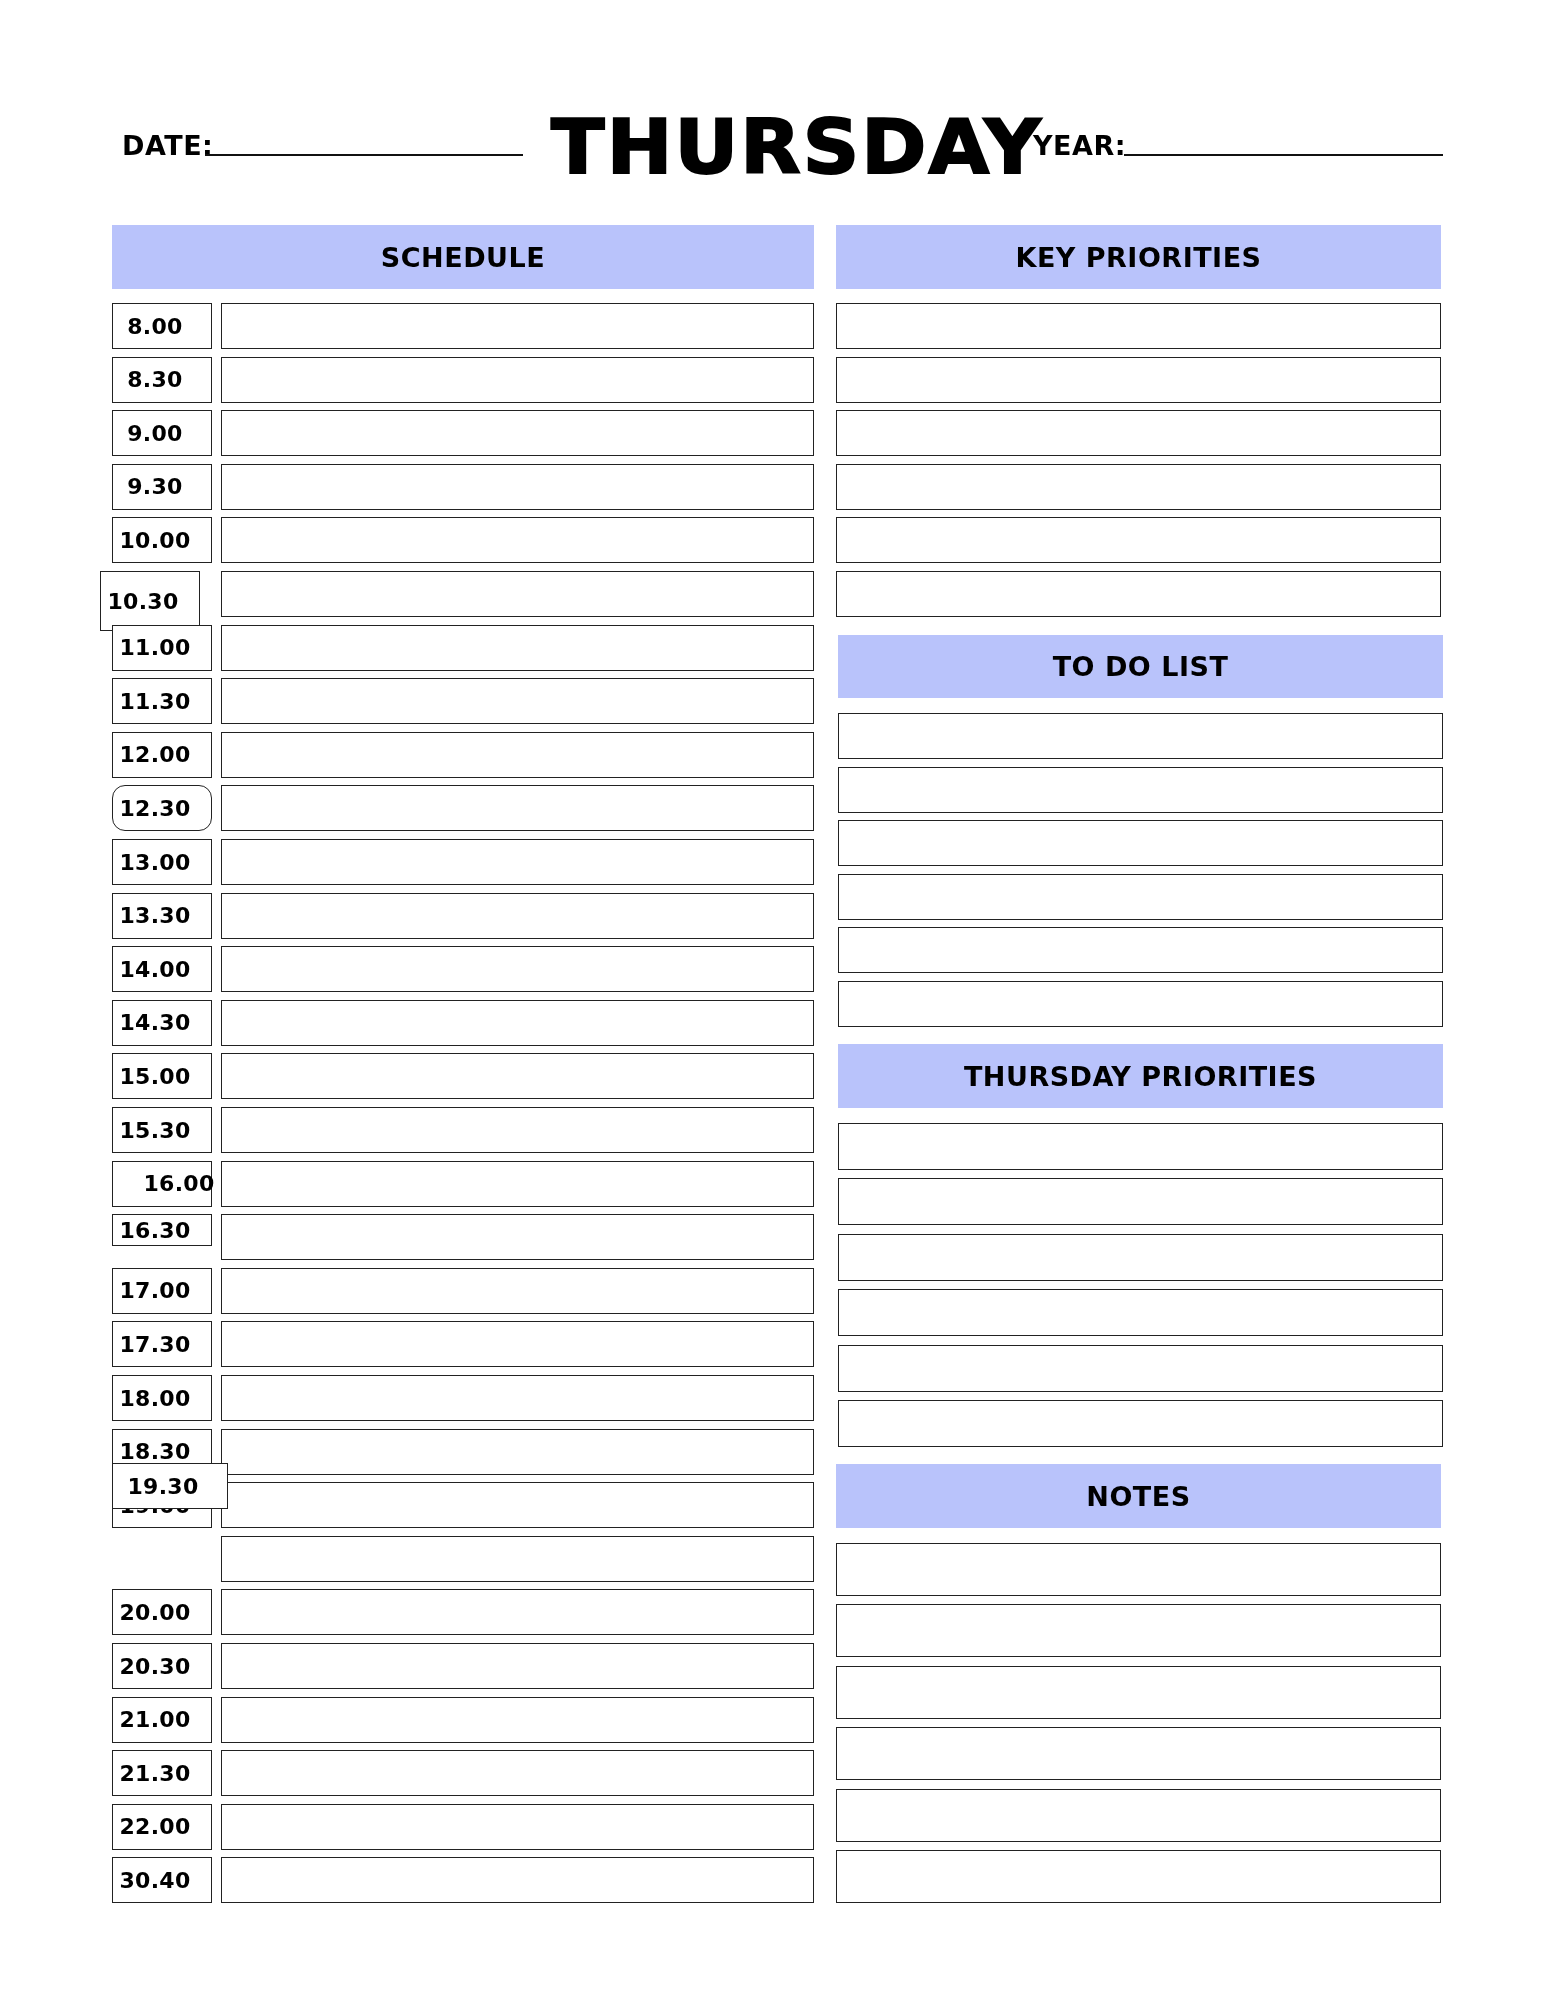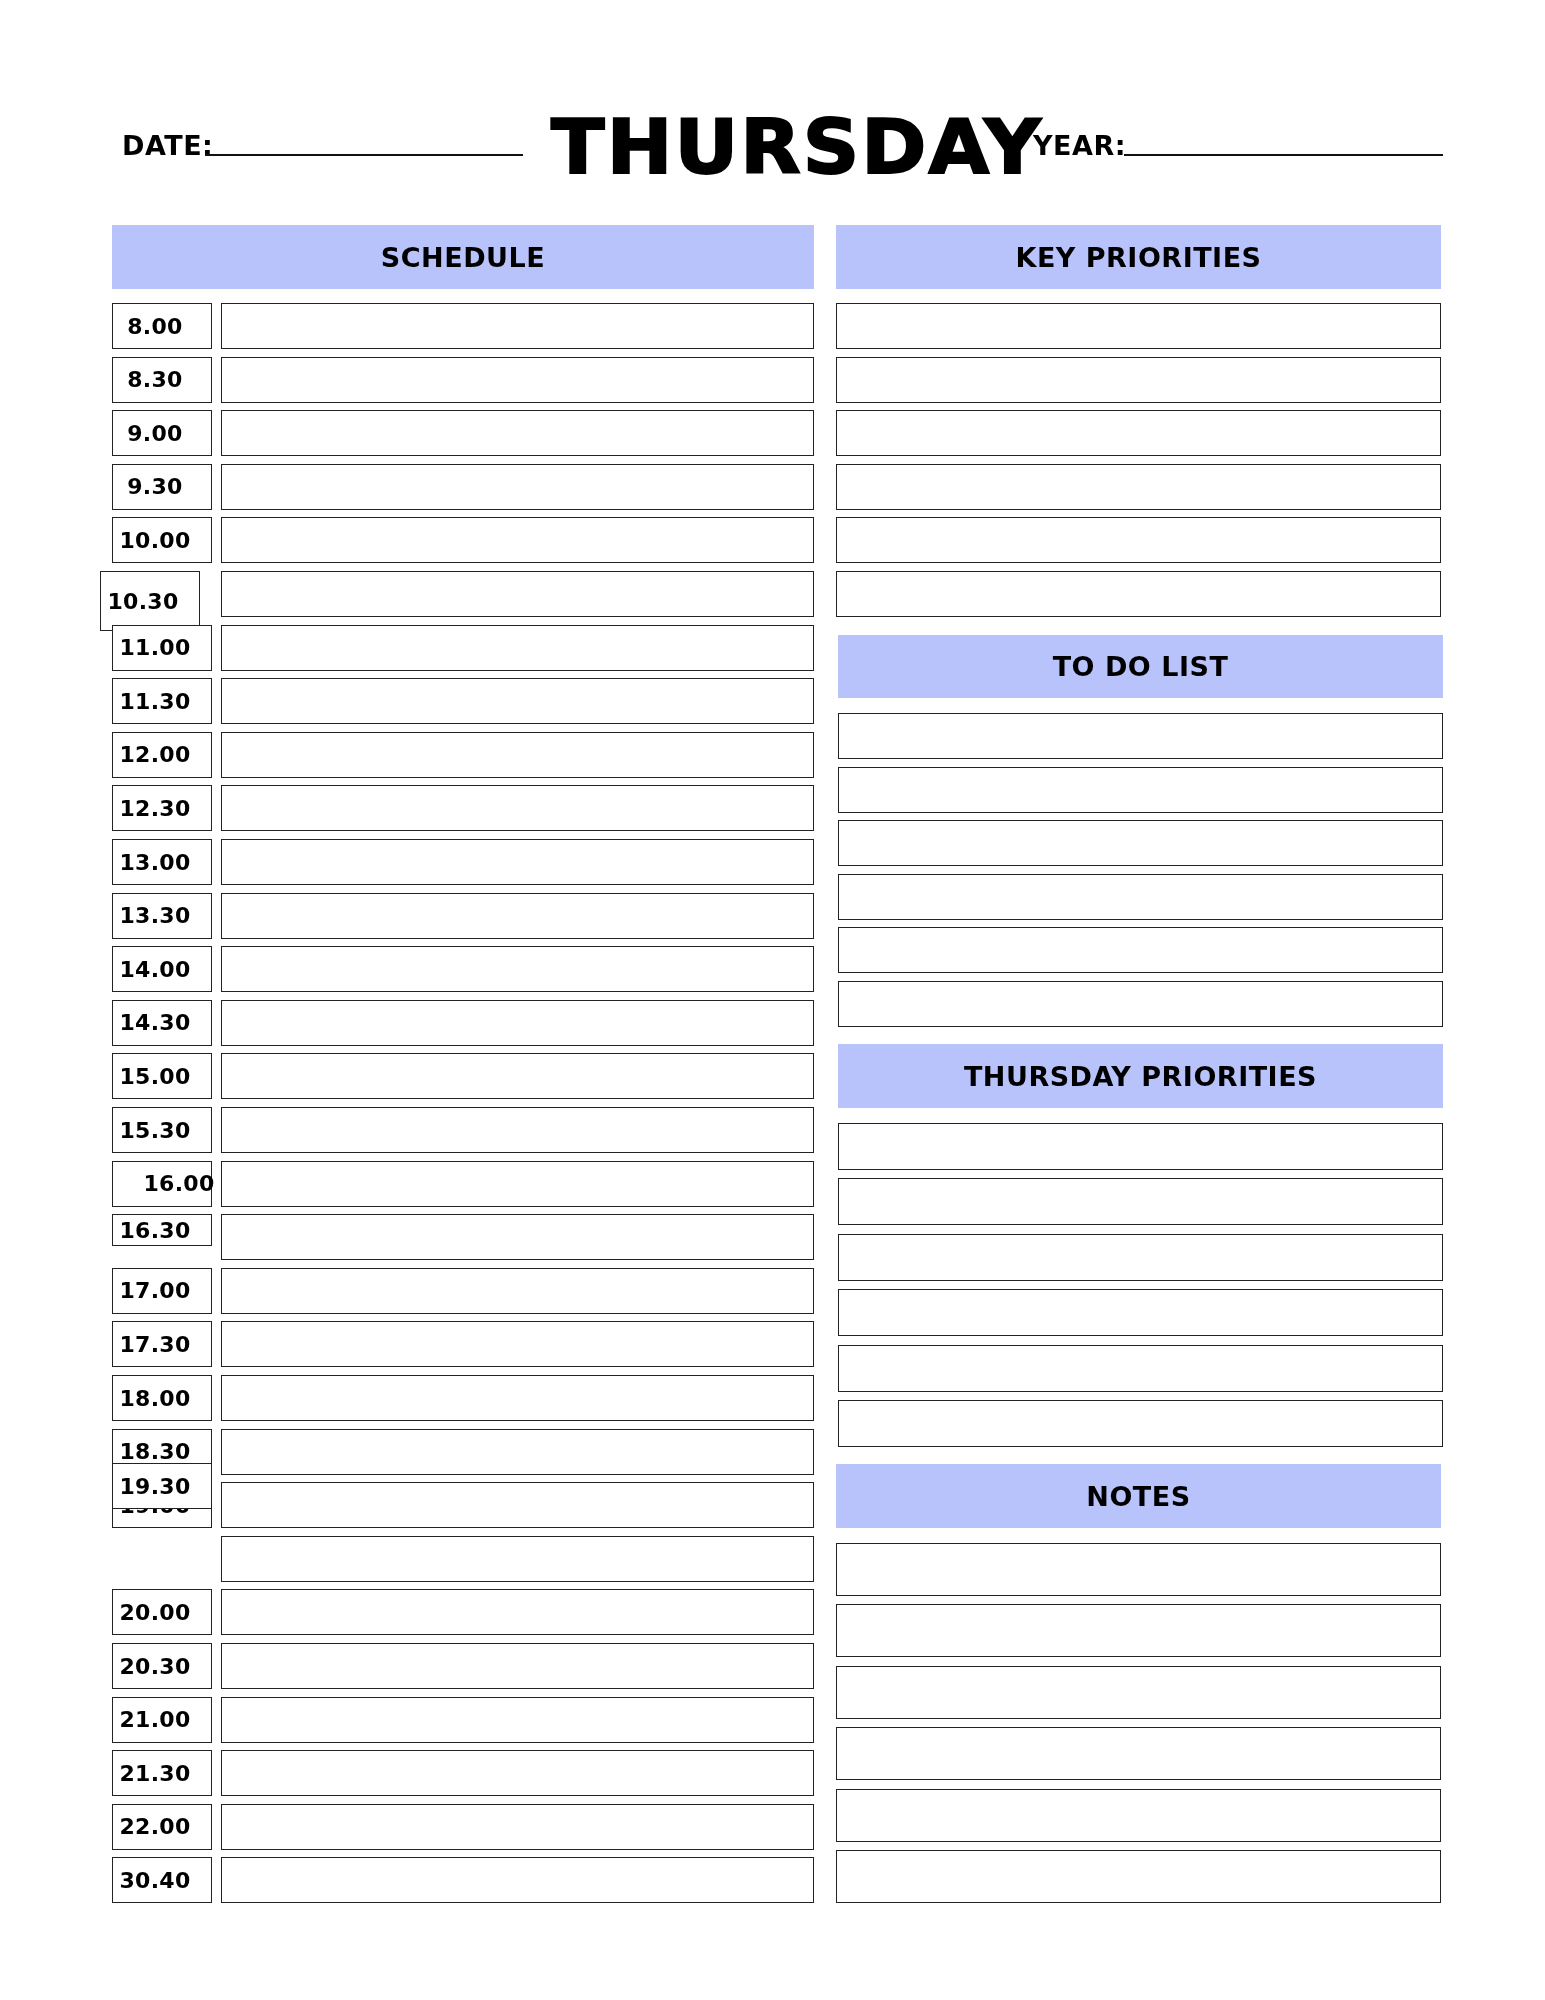--- a/index.html
+++ b/index.html
@@ -43,21 +43,21 @@
     <div class="abs box time-box" style="left:112px; top:517.4px; width:100px; height:46px;">10.00</div>
     <div class="abs box" style="left:221px; top:517.4px; width:593px; height:46px;"></div>
     <div class="abs box time-box" style="left:100px; top:571px; width:100px; height:60px;">10.30</div>
     <div class="abs box" style="left:221px; top:571px; width:593px; height:46px;"></div>
     <div class="abs box time-box" style="left:112px; top:624.6px; width:100px; height:46px;text-align:center;">11.00</div>
     <div class="abs box" style="left:221px; top:624.6px; width:593px; height:46px;"></div>
     <div class="abs box time-box" style="left:112px; top:678.2px; width:100px; height:46px;">11.30</div>
     <div class="abs box" style="left:221px; top:678.2px; width:593px; height:46px;"></div>
     <div class="abs box time-box" style="left:112px; top:731.8px; width:100px; height:46px;">12.00</div>
     <div class="abs box" style="left:221px; top:731.8px; width:593px; height:46px;"></div>
-    <div class="abs box time-box" style="left:112px; top:785.4000000000001px; width:100px; height:46px;">12.30</div>
+    <div class="abs box time-box" style="left:112px; top:785.4000000000001px; width:100px; height:46px;border-radius:13px;">12.30</div>
     <div class="abs box" style="left:221px; top:785.4000000000001px; width:593px; height:46px;"></div>
     <div class="abs box time-box" style="left:112px; top:839px; width:100px; height:46px;">13.00</div>
     <div class="abs box" style="left:221px; top:839px; width:593px; height:46px;"></div>
     <div class="abs box time-box" style="left:112px; top:892.6px; width:100px; height:46px;">13.30</div>
     <div class="abs box" style="left:221px; top:892.6px; width:593px; height:46px;"></div>
     <div class="abs box time-box" style="left:112px; top:946.2px; width:100px; height:46px;">14.00</div>
     <div class="abs box" style="left:221px; top:946.2px; width:593px; height:46px;"></div>
     <div class="abs box time-box" style="left:112px; top:999.8000000000001px; width:100px; height:46px;">14.30</div>
     <div class="abs box" style="left:221px; top:999.8000000000001px; width:593px; height:46px;"></div>
     <div class="abs box time-box" style="left:112px; top:1053.4px; width:100px; height:46px;">15.00</div>
@@ -71,21 +71,21 @@
     <div class="abs box time-box" style="left:112px; top:1267.8000000000002px; width:100px; height:46px;">17.00</div>
     <div class="abs box" style="left:221px; top:1267.8000000000002px; width:593px; height:46px;"></div>
     <div class="abs box time-box" style="left:112px; top:1321.4px; width:100px; height:46px;">17.30</div>
     <div class="abs box" style="left:221px; top:1321.4px; width:593px; height:46px;"></div>
     <div class="abs box time-box" style="left:112px; top:1375px; width:100px; height:46px;">18.00</div>
     <div class="abs box" style="left:221px; top:1375px; width:593px; height:46px;"></div>
     <div class="abs box time-box" style="left:112px; top:1428.6000000000001px; width:100px; height:46px;">18.30</div>
     <div class="abs box" style="left:221px; top:1428.6000000000001px; width:593px; height:46px;"></div>
     <div class="abs box time-box" style="left:112px; top:1482.2px; width:100px; height:46px;">19.00</div>
     <div class="abs box" style="left:221px; top:1482.2px; width:593px; height:46px;"></div>
-    <div class="abs box time-box" style="left:112px; top:1463px; width:100px; height:46px;">19.30</div>
+    <div class="abs box time-box" style="left:112px; top:1463px; width:116px; height:46px;">19.30</div>
     <div class="abs box" style="left:221px; top:1535.8px; width:593px; height:46px;"></div>
     <div class="abs box time-box" style="left:112px; top:1589.4px; width:100px; height:46px;">20.00</div>
     <div class="abs box" style="left:221px; top:1589.4px; width:593px; height:46px;"></div>
     <div class="abs box time-box" style="left:112px; top:1643px; width:100px; height:46px;">20.30</div>
     <div class="abs box" style="left:221px; top:1643px; width:593px; height:46px;"></div>
     <div class="abs box time-box" style="left:112px; top:1696.6000000000001px; width:100px; height:46px;">21.00</div>
     <div class="abs box" style="left:221px; top:1696.6000000000001px; width:593px; height:46px;"></div>
     <div class="abs box time-box" style="left:112px; top:1750.2px; width:100px; height:46px;">21.30</div>
     <div class="abs box" style="left:221px; top:1750.2px; width:593px; height:46px;"></div>
     <div class="abs box time-box" style="left:112px; top:1803.8px; width:100px; height:46px;">22.00</div>

